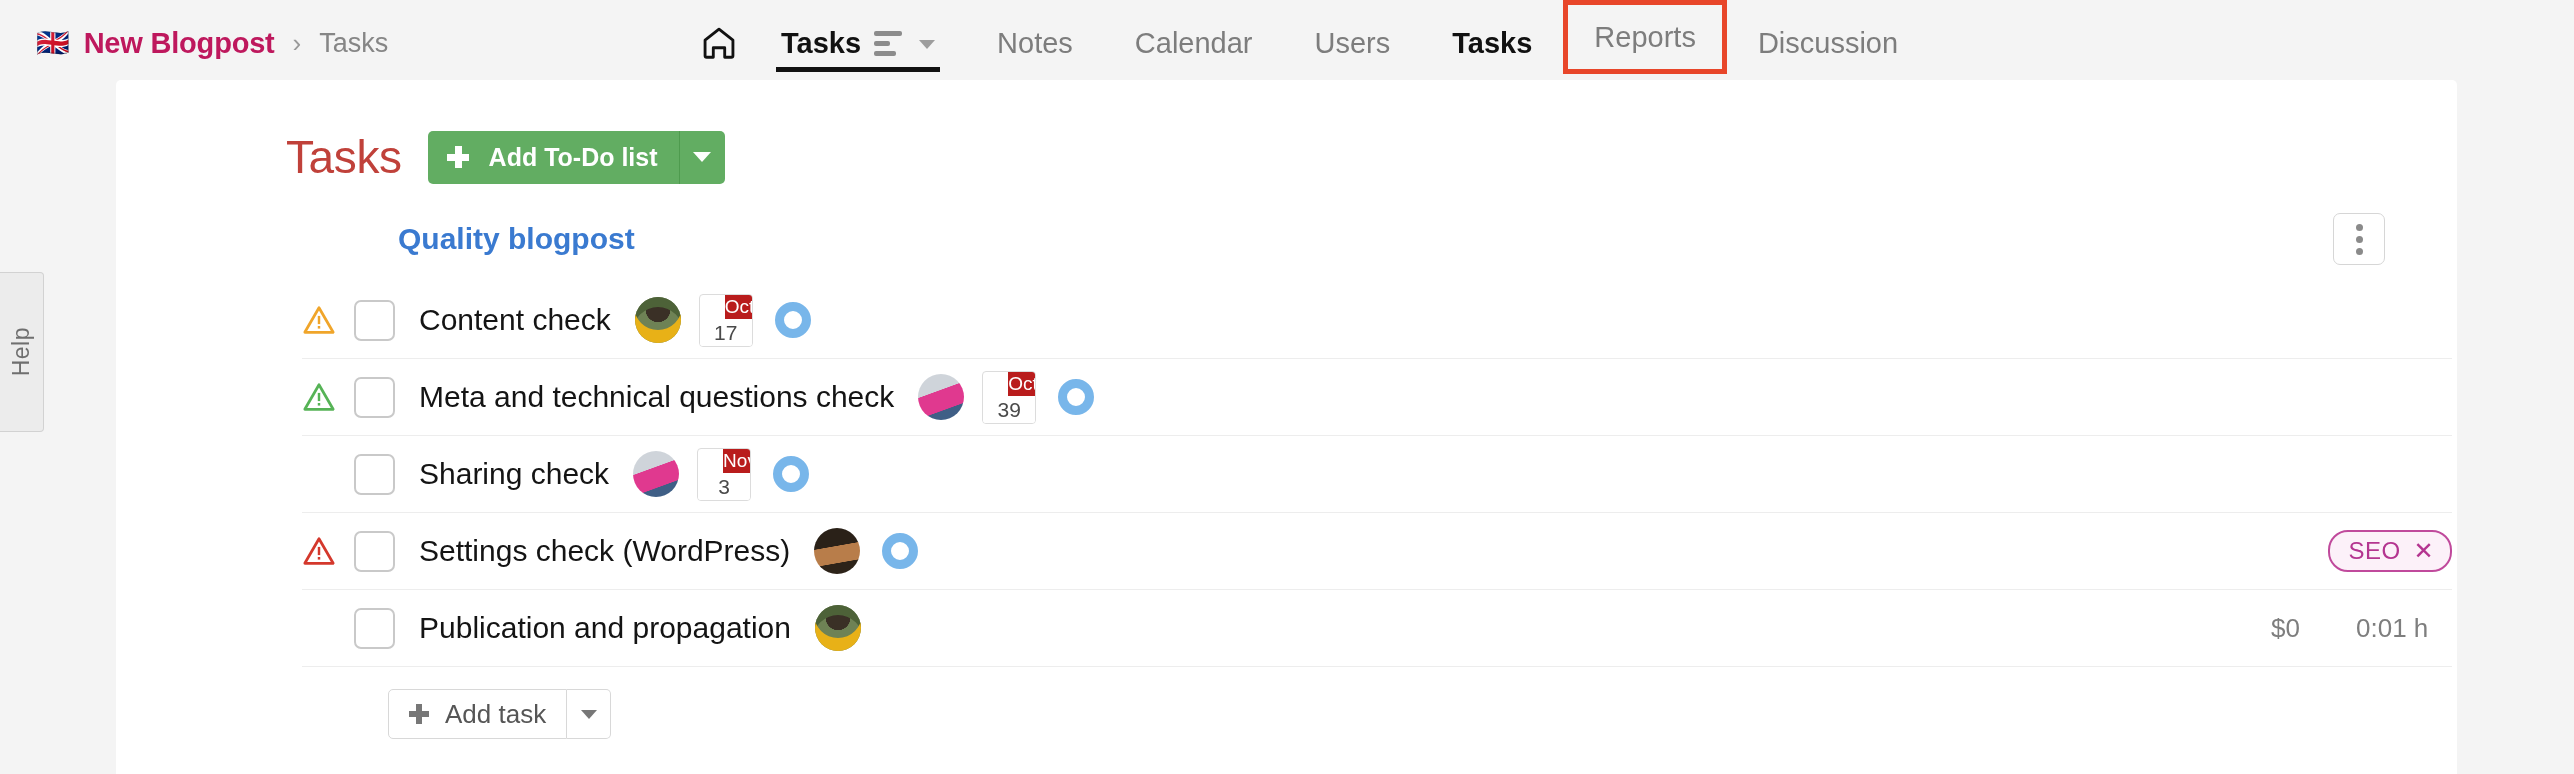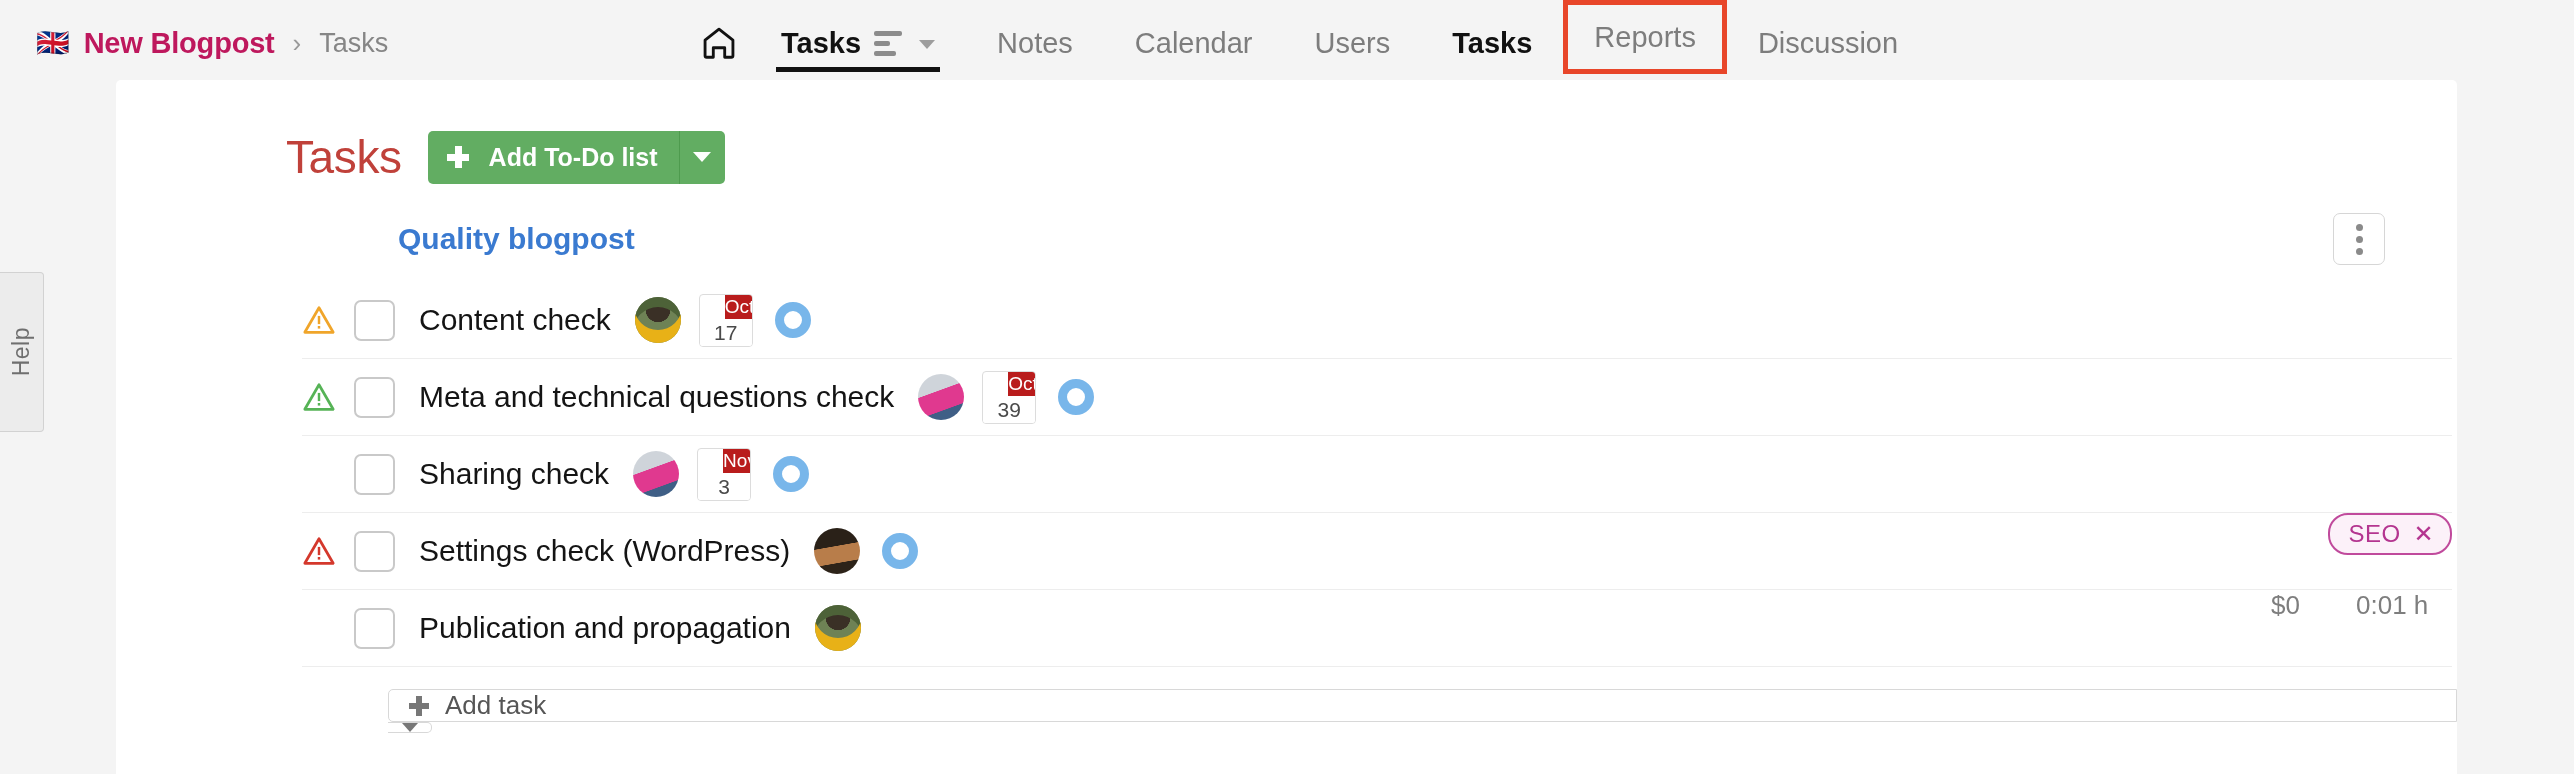--- a/index.html
+++ b/index.html
@@ -158,33 +158,33 @@
   .date-m {
     background: #b91c1c; color: #fff; font-size: 19px; line-height: 24px; font-weight: 500; margin-left: 25px;
   }
   .date-d { color: #4a4a4a; font-size: 21px; line-height: 27px; background: #fff; }
   .ring {
     width: 36px; height: 36px; border-radius: 50%; border: 9px solid #78b6ea;
     margin-left: 22px; flex: none; cursor: pointer; box-sizing: border-box;
   }
   .row-right {
     position: absolute; right: 0; top: 0; height: 100%;
-    display: flex; align-items: flex-start; gap: 56px;
+    display: flex; align-items: center; gap: 56px;
   }
   .money, .hours { font-size: 26px; color: #7e7e7e; }
   .hours { min-width: 96px; }
   .tag-seo {
     display: flex; align-items: center; gap: 13px;
     border: 2px solid #c04a9c; background: #fcf1f9; border-radius: 20px;
     padding: 5px 16px 5px 19px; cursor: pointer;
   }
   .tag-seo span { font-size: 24px; color: #b43590; font-weight: 500; letter-spacing: .4px; }
   .tag-x { font-size: 24px; color: #dba8cd; line-height: 1; }
 
-  .addtask-wrap { margin: 22px 0 0 272px; display: flex; height: 50px; flex-direction: column; }
+  .addtask-wrap { margin: 22px 0 0 272px; display: flex; height: 50px; }
   .btn-white {
     border: 1px solid #d8d8d8; background: #fff; border-radius: 5px 0 0 5px;
     display: flex; align-items: center; gap: 16px; padding: 0 20px;
     font-size: 26px; color: #565656; cursor: pointer;
   }
   .btn-white-arrow {
     border: 1px solid #d8d8d8; border-left: none; background: #fff;
     border-radius: 0 5px 5px 0; width: 44px;
     display: flex; align-items: center; justify-content: center; cursor: pointer;
   }

